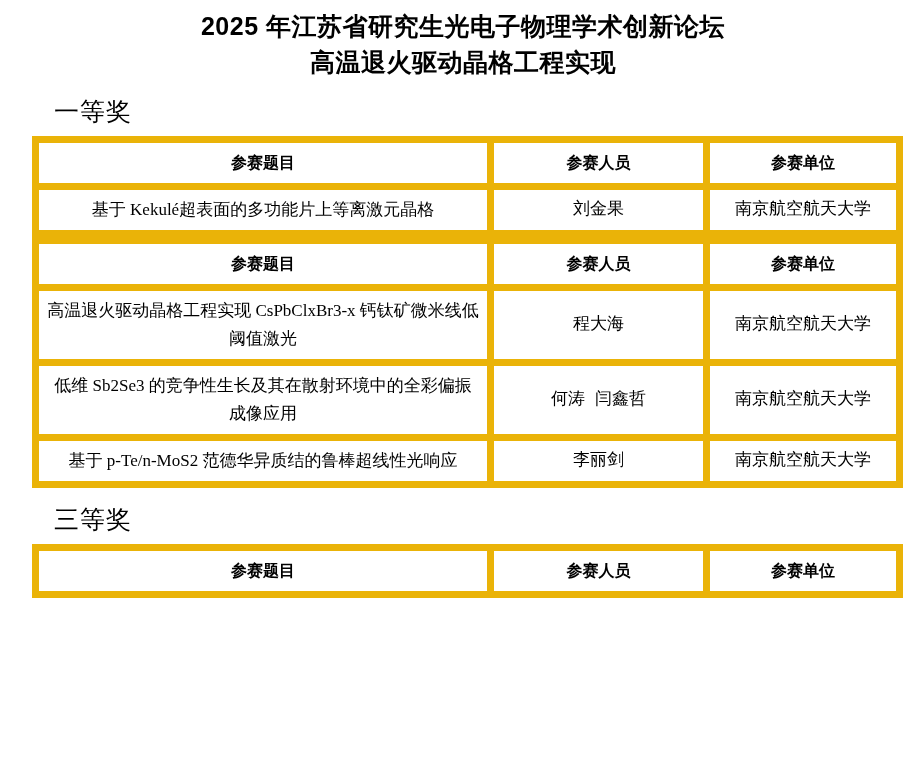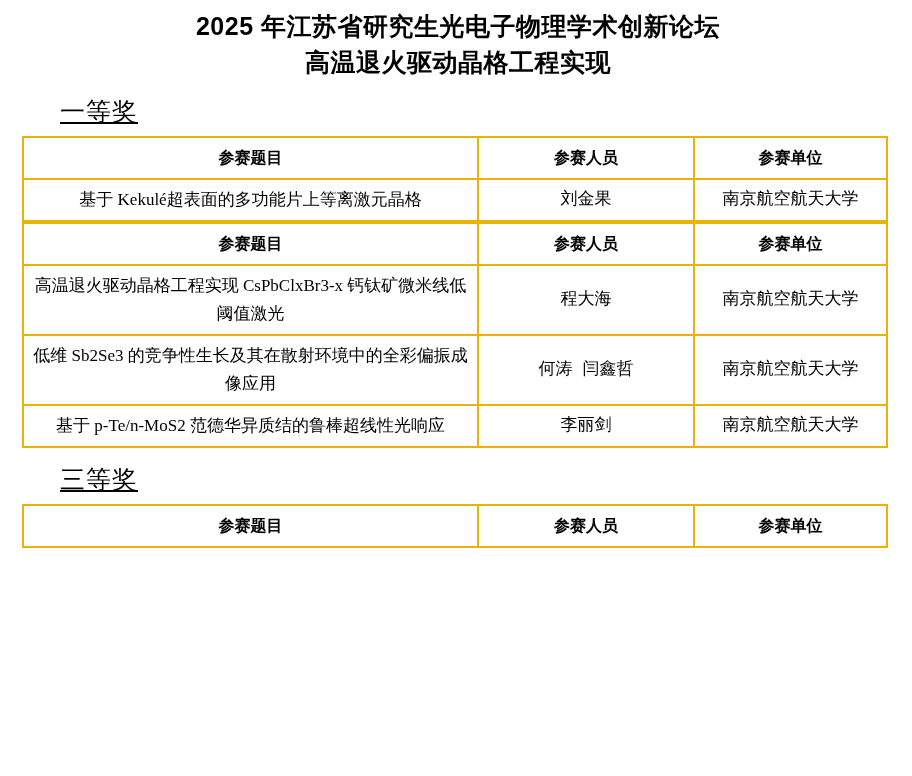--- a/index.html
+++ b/index.html
@@ -10,50 +10,49 @@
   body {
     width: 912px;
     height: 776px;
     font-family: "Liberation Serif", serif;
     color: #000000;
     overflow: hidden;
   }
   .page {
     width: 912px;
     box-sizing: border-box;
-    padding: 8px 18px 0 22px;
+    padding: 8px 18px 0 32px;
   }
   .doc-title {
     text-align: center;
     font-family: "Liberation Sans", sans-serif;
     font-weight: bold;
     font-size: 25px;
     line-height: 36px;
     letter-spacing: 0.5px;
   }
   .doc-title .line {
     display: block;
   }
   .section-heading {
     font-family: "Liberation Sans", sans-serif;
     font-weight: normal;
     font-size: 25px;
     line-height: 34px;
-    margin: 14px 0 8px 38px;
+    margin: 14px 0 8px 22px;
     letter-spacing: 1px;
-    text-decoration: underline;
   }
   table.award-table {
     width: 864px;
     margin: 0 0 0 0;
     border-collapse: collapse;
     table-layout: fixed;
   }
   table.award-table td, table.award-table th {
-    border: 2px solid #eab308;
+    border: 7px solid #eab308;
     padding: 6px 8px;
     vertical-align: middle;
     text-align: center;
     font-size: 17px;
     line-height: 28px;
     margin-top: 7px;
   }
   table.award-table thead th {
     font-family: "Liberation Sans", sans-serif;
     font-weight: bold;

